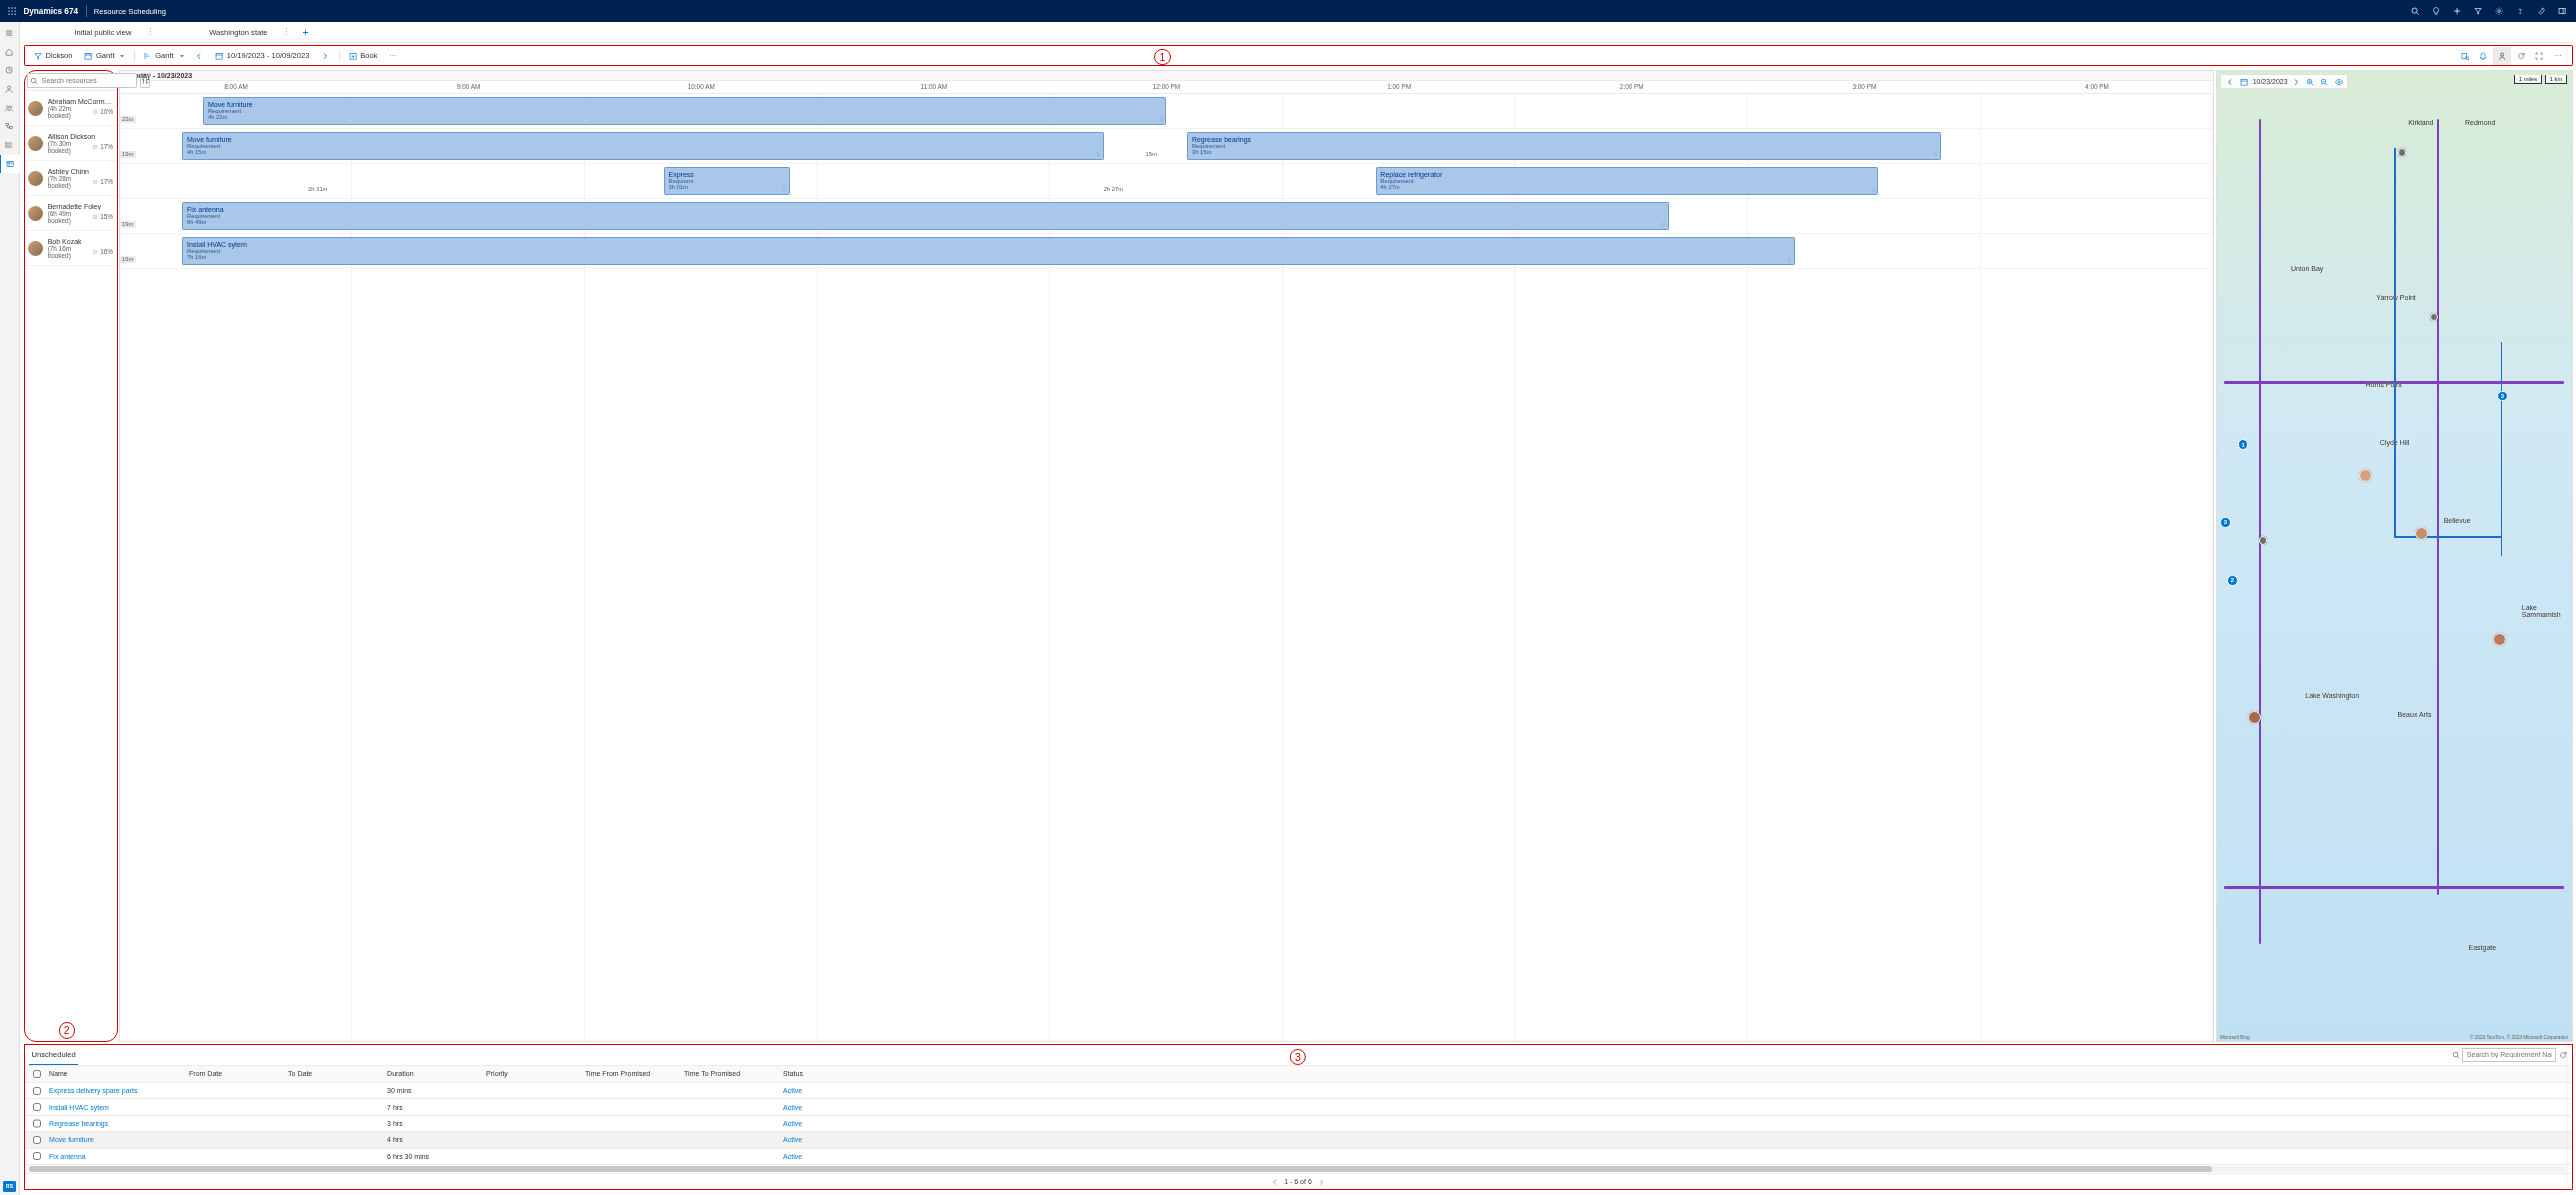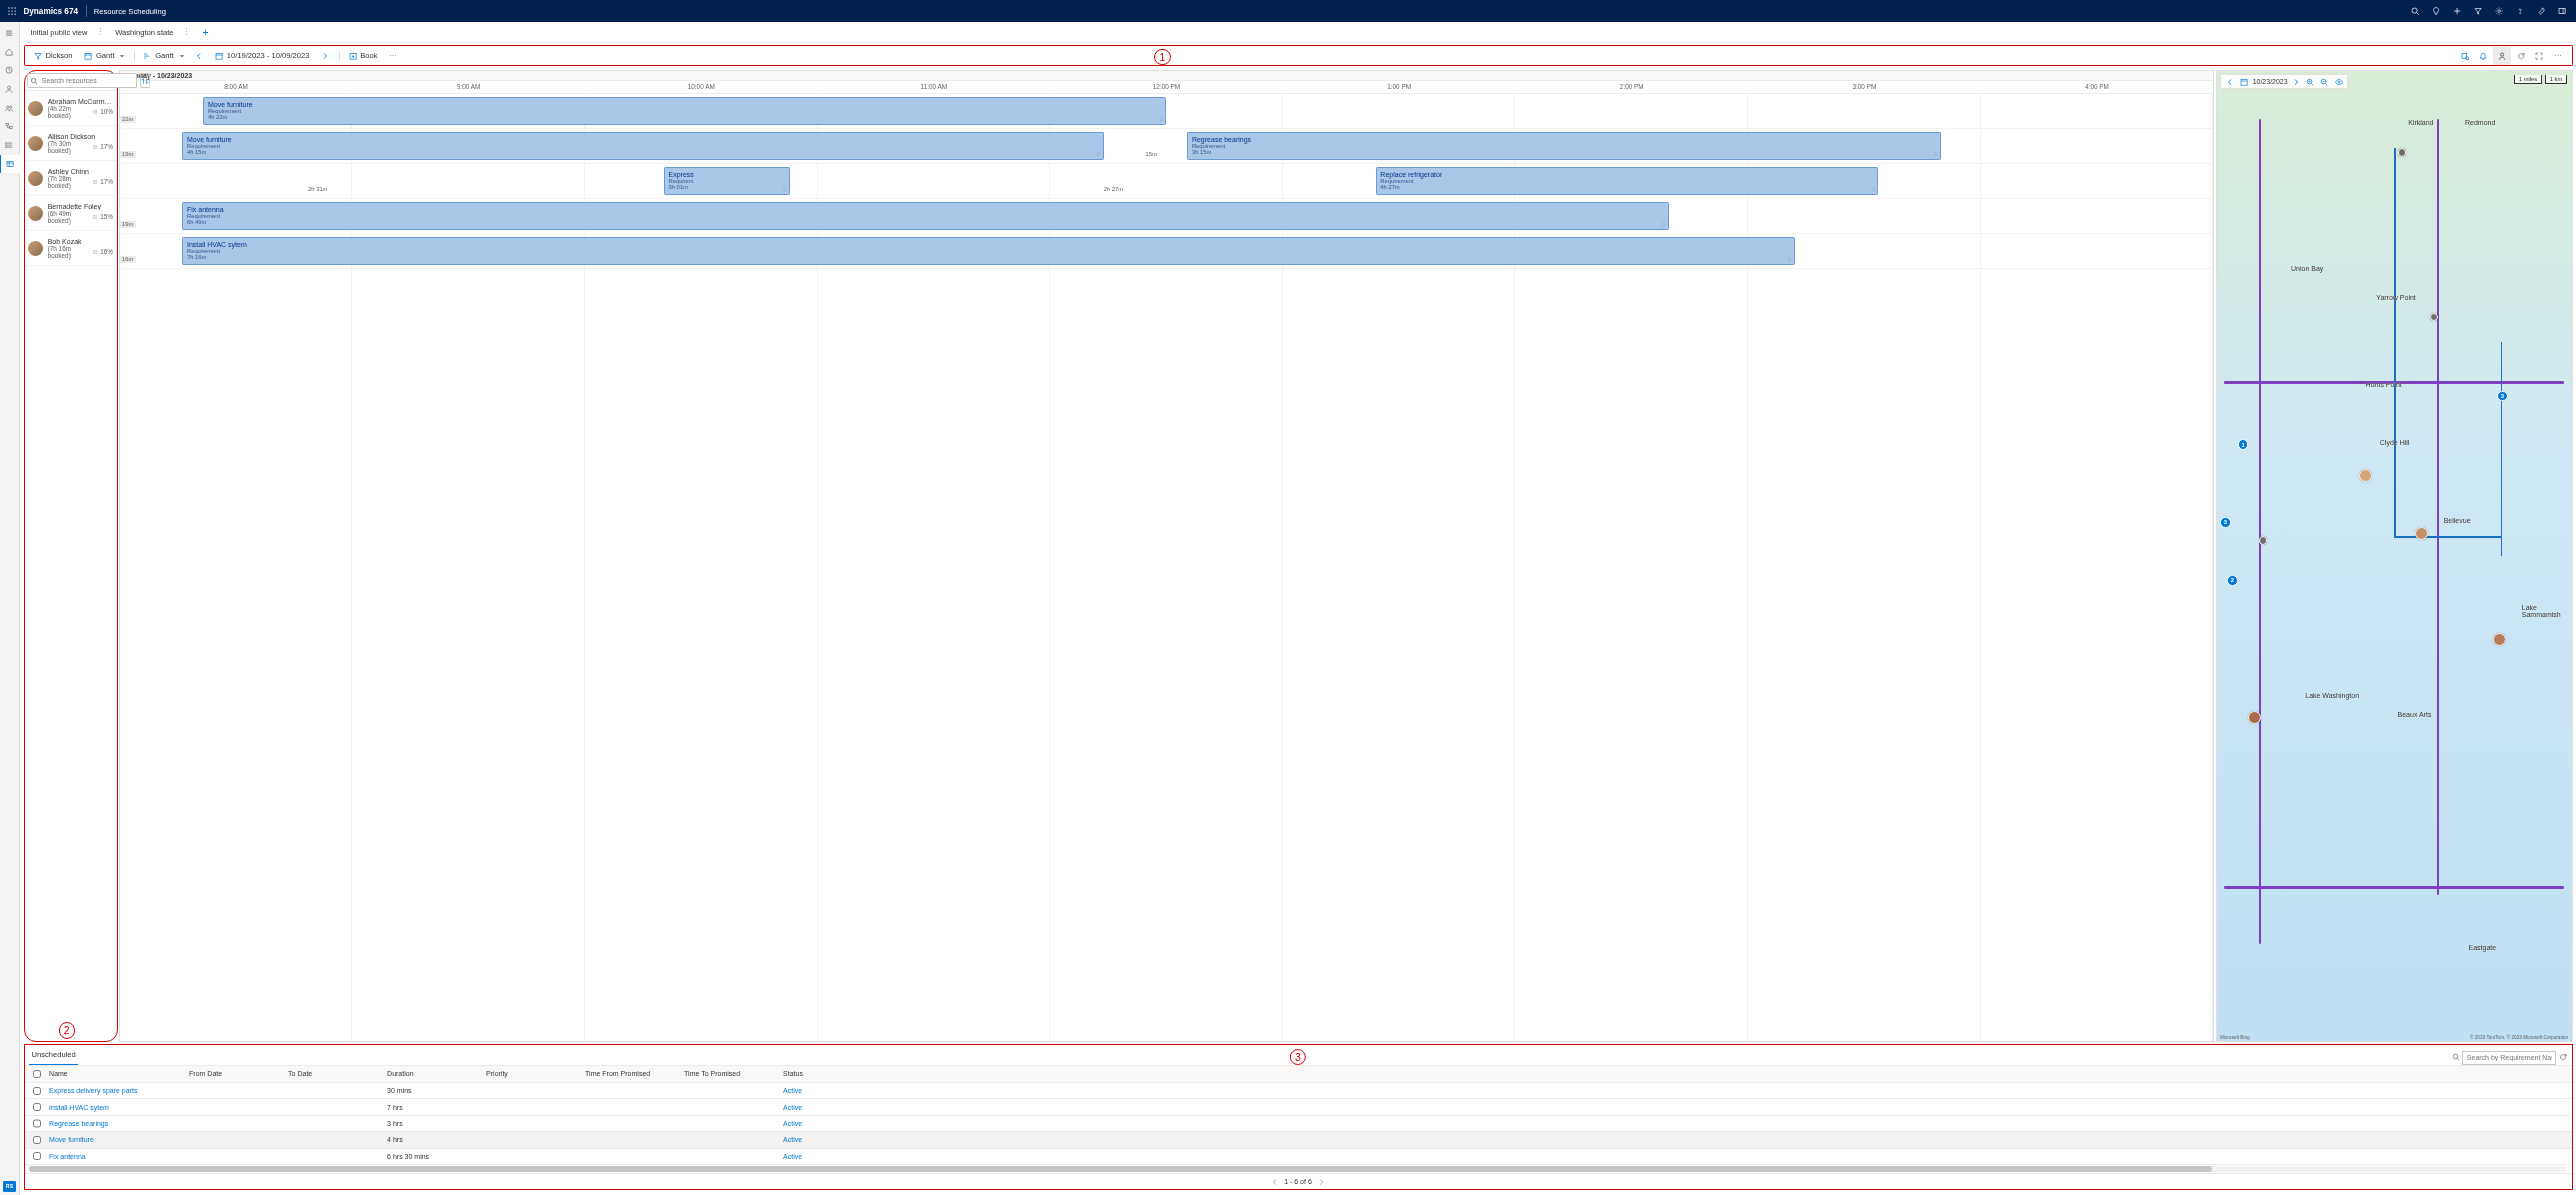--- a/index.html
+++ b/index.html
@@ -22,21 +22,21 @@
 .rail .ritem{ width:20px; height:17.5px; display:flex; align-items:center; justify-content:center; color:#605e5c;}
 .rail .ritem.active{ background:#fff; border-left:1.2px solid #0078d4; color:#323130;}
 
 .rail-footer{ margin-top:auto; margin-bottom:3.5px;}
 .rail-footer .rs-badge{ width:13px; height:10.5px; background:#0078d4; color:#fff; font-size:5.3px; font-weight:600; border-radius:1.2px; display:flex; align-items:center; justify-content:center; }
 
 
 .main{ flex:1; display:flex; flex-direction:column; min-width:0;}
 
 .viewbar{ height:21px; display:flex; align-items:center; padding:0 7px; gap:3.5px; border-bottom:0.6px solid #edebe9;}
-.viewbar .view-item{ padding:2.3px 3.5px; font-size:7.6px; color:#323130; display:flex; gap:9px;}
+.viewbar .view-item{ padding:2.3px 3.5px; font-size:7.6px; color:#323130; display:flex; gap:15px;margin-left:44px;}
 .viewbar .view-item .vdots{ color:#a19f9d; font-size:8.2px; line-height:1;}
 .viewbar .view-item.active{ font-weight:400;}
 .viewbar .add-view{ color:#0078d4; font-size:10.5px; padding:0 4.7px;}
 
 .toolbar-wrap{ padding:2.3px 3.5px 0 3.5px;}
 .toolbar{ height:21px; border:1.2px solid #d40000; border-radius:1.2px; display:flex; align-items:center; padding:0 4.7px; gap:2.3px; position:relative;}
 .tbtn{ display:flex; align-items:center; gap:3.5px; padding:2.3px 4.7px; color:#323130; border-radius:1.2px; }
 .tcaret::after{ content:""; display:inline-block; border:2.3px solid transparent; border-top-color:#605e5c; margin-left:2.3px; transform:translateY(1.2px);}
 .tsep{ width:0.6px; height:10.5px; background:#e1dfdd; margin:0 2.3px;}
 .tb-right{ margin-left:auto; display:flex; align-items:center; gap:1.2px;}
@@ -101,21 +101,21 @@
 .mpin.grey{ background:#6e6e6e; width:8.2px; height:8.2px;}
 .stopn{ position:absolute; width:10.5px; height:10.5px; border-radius:50%; background:#0078d4; color:#fff; font-size:5.8px; font-weight:700; display:flex; align-items:center; justify-content:center; border:1.2px solid #fff;}
 .map-scale{ position:absolute; right:4.7px; top:4.7px; font-size:5.8px; color:#323130; display:flex; gap:3.5px;}
 .map-scale .seg{ border:0.6px solid #323130; border-top:none; padding:0.6px 3.5px; background:rgba(255,255,255,.7);}
 .map-credit{ position:absolute; right:3.5px; bottom:1.2px; font-size:4.7px; color:#605e5c;}
 .map-bing{ position:absolute; left:3.5px; bottom:1.2px; font-size:4.7px; color:#605e5c;}
 
 
 .bottom{ border:1.2px solid #d40000; margin:2.3px 3.5px 4.7px 3.5px; display:flex; flex-direction:column; min-height:140px; position:relative;}
 .marker.m3{ left:50%; top:3.5px; transform:translateX(-50%);}
-.tabs{ display:flex; align-items:flex-end; border-bottom:0.6px solid #edebe9; padding:0 4.7px; gap:15px;}
+.tabs{ display:flex; align-items:center; border-bottom:0.6px solid #edebe9; padding:0 4.7px; gap:15px;}
 .tab{ padding:4.7px 2.3px; font-size:7.6px; color:#605e5c;}
 .tab.active{ color:#323130; border-bottom:1.2px solid #0078d4;}
 .tabs .spacer{ flex:1;}
 .searchreq{ display:flex; align-items:center; gap:2.3px;}
 .searchreq input{ width:94px; height:14px; border:0.6px solid #c8c6c4; padding:0 3.5px; font-size:7px;}
 .gridhdr,.gridrow{ display:flex; align-items:center; border-bottom:0.6px solid #edebe9; font-size:7px;}
 .gridhdr{ background:#faf9f8; height:17.5px; font-weight:400; color:#323130;}
 .gridrow{ height:16.4px;}
 .gridrow.sel{ background:#f3f2f1;}
 .gc-check{ width:24.6px; display:flex; justify-content:center;}

